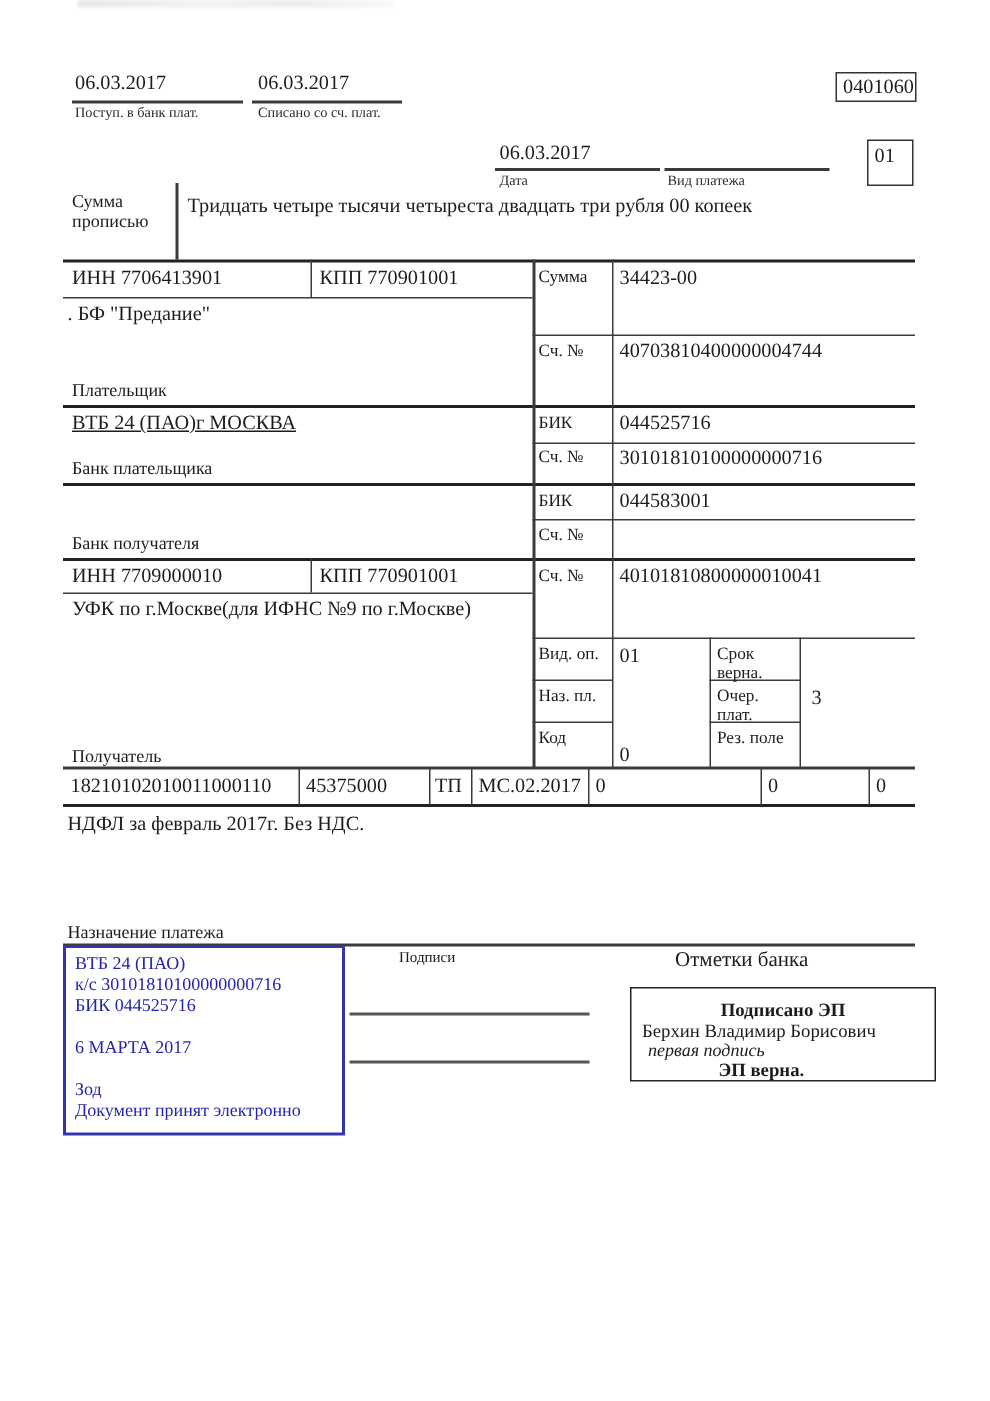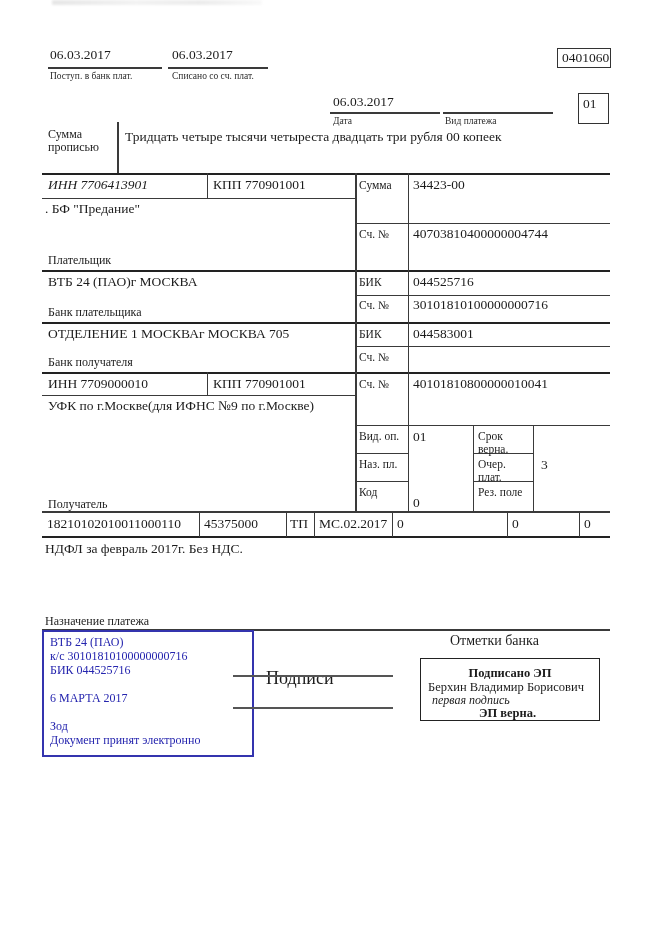--- a/index.html
+++ b/index.html
@@ -8,25 +8,25 @@
   .t{position:absolute;white-space:nowrap;line-height:1.12;}
   .wrap{white-space:normal;}
   .small{font-size:9.5px;color:#2a2a2a;}
   .lbl{font-size:11.5px;}
   .sec{font-size:12px;}
   .val{font-size:13.5px;}
   .line{position:absolute;background:#3a3a3a;}
   .thick{background:#222;}
   .sans{font-family:"Liberation Sans","DejaVu Sans",sans-serif;}
   .box{position:absolute;border:1.5px solid #333;}
-  #blue-stamp{position:absolute;left:42px;top:630px;width:212px;height:127px;
+  #blue-stamp{position:absolute;left:42px;top:630px;width:188px;height:127px;
       border:2px solid #3434ae;color:#2424ae;font-size:12px;line-height:14px;
       padding:3px 0 0 6px;box-sizing:border-box;}
   #blue-stamp div{min-height:14px;white-space:nowrap;}
-  #esign-box{position:absolute;left:420px;top:658px;width:180px;height:63px;
+  #esign-box{position:absolute;left:420px;top:658px;width:204px;height:63px;
       border:1.5px solid #222;font-size:12.5px;box-sizing:border-box;padding-top:3px;}
   .artifact{position:absolute;left:52px;top:0;width:210px;height:5px;
       background:linear-gradient(90deg,#c9c9c9 0%,#e4e4e4 40%,#d5d5d5 70%,#f2f2f2 100%);
       opacity:.45;filter:blur(1px);}
 </style>
 </head>
 <body>
 
 <div id="page">
 
@@ -80,37 +80,36 @@
   <div class="line" style="left:408px;top:173px;width:1.3px;height:339px;"></div>
   <div class="line" style="left:473px;top:425px;width:1.3px;height:87px;"></div>
   <div class="line" style="left:533px;top:425px;width:1.3px;height:87px;"></div>
   <div class="line" style="left:199px;top:512px;width:1.3px;height:25px;"></div>
   <div class="line" style="left:286px;top:512px;width:1.3px;height:25px;"></div>
   <div class="line" style="left:314px;top:512px;width:1.3px;height:25px;"></div>
   <div class="line" style="left:392px;top:512px;width:1.3px;height:25px;"></div>
   <div class="line" style="left:507px;top:512px;width:1.3px;height:25px;"></div>
   <div class="line" style="left:579px;top:512px;width:1.3px;height:25px;"></div>
 
-  <div class="t val" style="left:48px;top:177px;font-style:italic;">ИНН 7706413901</div>
+  <div class="t val" style="left:48px;top:177px;">ИНН 7706413901</div>
   <div class="t val" style="left:213px;top:177px;">КПП 770901001</div>
   <div class="t lbl" style="left:359px;top:179px;">Сумма</div>
   <div class="t val" style="left:413px;top:177px;">34423-00</div>
   <div class="t val" style="left:45px;top:201px;">. БФ "Предание"</div>
   <div class="t lbl" style="left:359px;top:228px;">Сч. №</div>
   <div class="t val" style="left:413px;top:226px;">40703810400000004744</div>
   <div class="t sec" style="left:48px;top:254px;">Плательщик</div>
 
-  <div class="t val" style="left:48px;top:274px;">ВТБ 24 (ПАО)г МОСКВА</div>
+  <div class="t val" style="left:48px;top:274px;text-decoration:underline;">ВТБ 24 (ПАО)г МОСКВА</div>
   <div class="t lbl" style="left:359px;top:276px;">БИК</div>
   <div class="t val" style="left:413px;top:274px;">044525716</div>
   <div class="t lbl" style="left:359px;top:299px;">Сч. №</div>
   <div class="t val" style="left:413px;top:297px;">30101810100000000716</div>
   <div class="t sec" style="left:48px;top:306px;">Банк плательщика</div>
 
-  <div class="t val" style="left:48px;top:326px;">ОТДЕЛЕНИЕ 1 МОСКВАг МОСКВА 705</div>
   <div class="t lbl" style="left:359px;top:328px;">БИК</div>
   <div class="t val" style="left:413px;top:326px;">044583001</div>
   <div class="t lbl" style="left:359px;top:351px;">Сч. №</div>
   <div class="t sec" style="left:48px;top:356px;">Банк получателя</div>
 
   <div class="t val" style="left:48px;top:376px;">ИНН 7709000010</div>
   <div class="t val" style="left:213px;top:376px;">КПП 770901001</div>
   <div class="t lbl" style="left:359px;top:378px;">Сч. №</div>
   <div class="t val" style="left:413px;top:376px;">40101810800000010041</div>
   <div class="t val" style="left:48px;top:398px;text-align:right;">УФК по г.Москве(для ИФНС №9 по г.Москве)</div>
@@ -142,21 +141,21 @@
     <div>ВТБ 24 (ПАО)</div>
     <div>к/с 30101810100000000716</div>
     <div>БИК 044525716</div>
     <div></div>
     <div>6 МАРТА 2017</div>
     <div></div>
     <div>Зод</div>
     <div>Документ принят электронно</div>
   </div>
 
-  <div class="t val" style="left:266px;top:633px;font-size:18px;margin-top:35px;">Подписи</div>
+  <div class="t val" style="left:266px;top:633px;font-size:10px;">Подписи</div>
   <div class="line" style="left:233px;top:675px;width:160px;height:1.6px;background:#555;"></div>
   <div class="line" style="left:233px;top:707px;width:160px;height:1.6px;background:#555;"></div>
 
   <div class="t val" style="left:450px;top:633px;font-size:14px;">Отметки банка</div>
   <div id="esign-box">
     <div class="t" style="left:0;right:0;top:4px;text-align:center;font-weight:bold;position:relative;">Подписано ЭП</div>
     <div class="t" style="left:7px;top:21px;">Берхин Владимир Борисович</div>
     <div class="t" style="left:11px;top:35px;font-style:italic;font-size:12px;">первая подпись</div>
     <div class="t" style="left:58px;top:47px;font-weight:bold;">ЭП верна.</div>
   </div>

